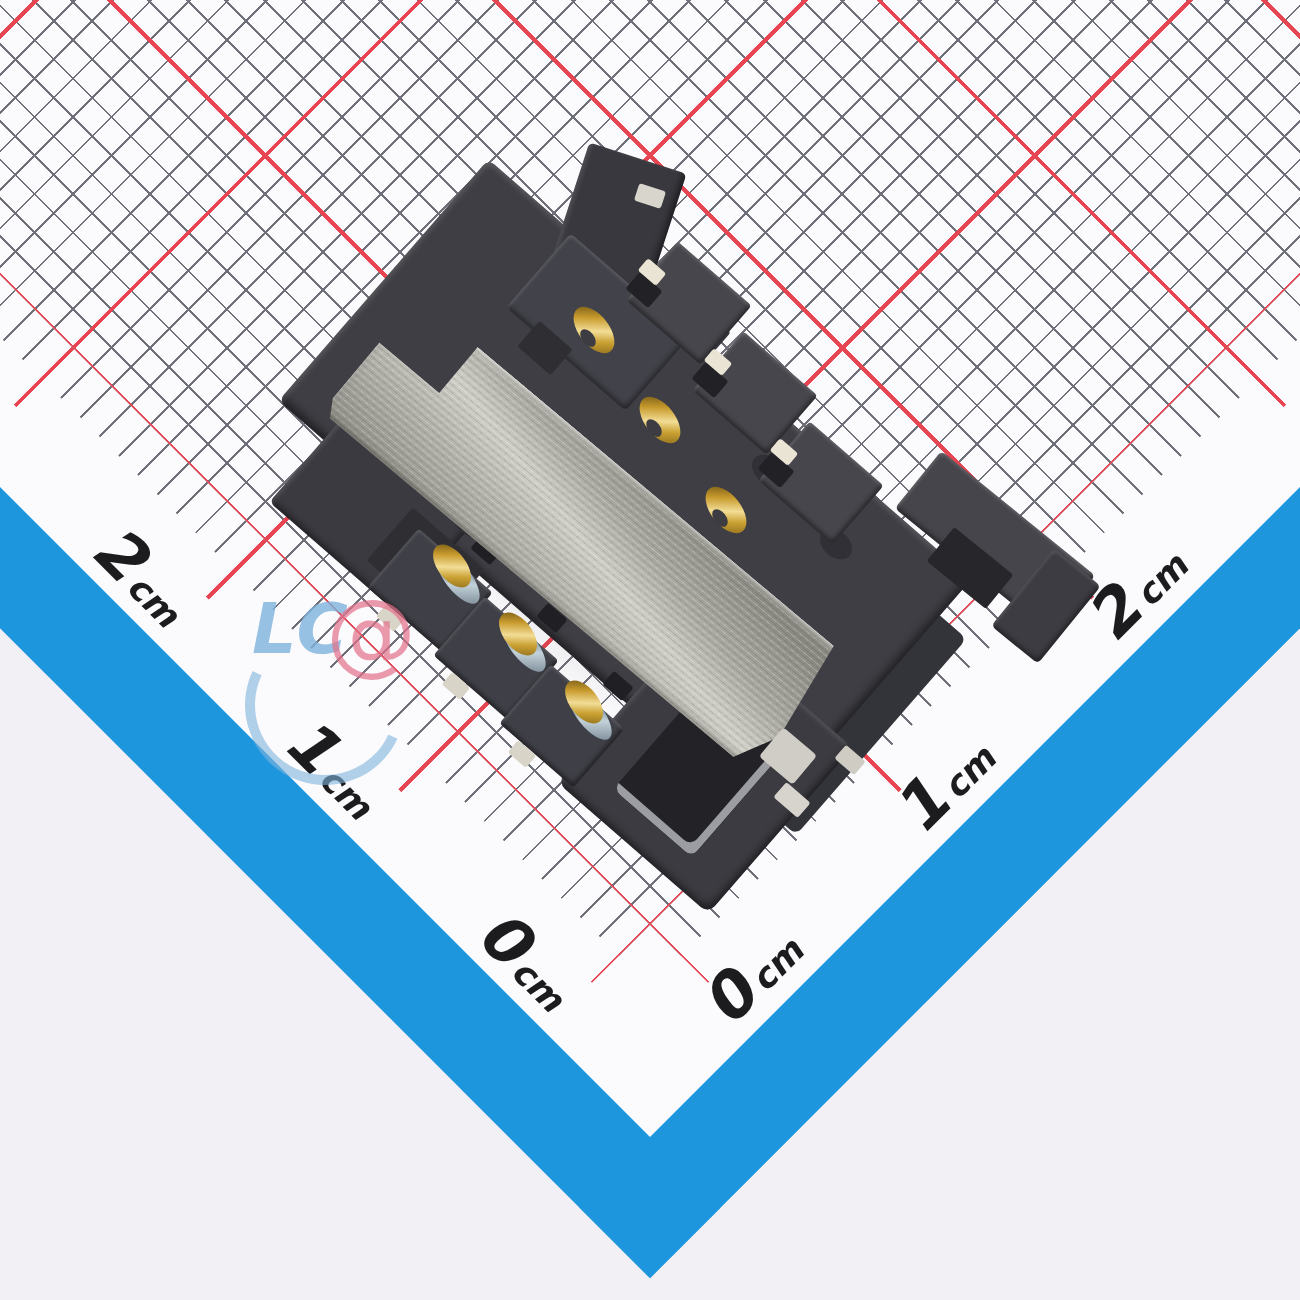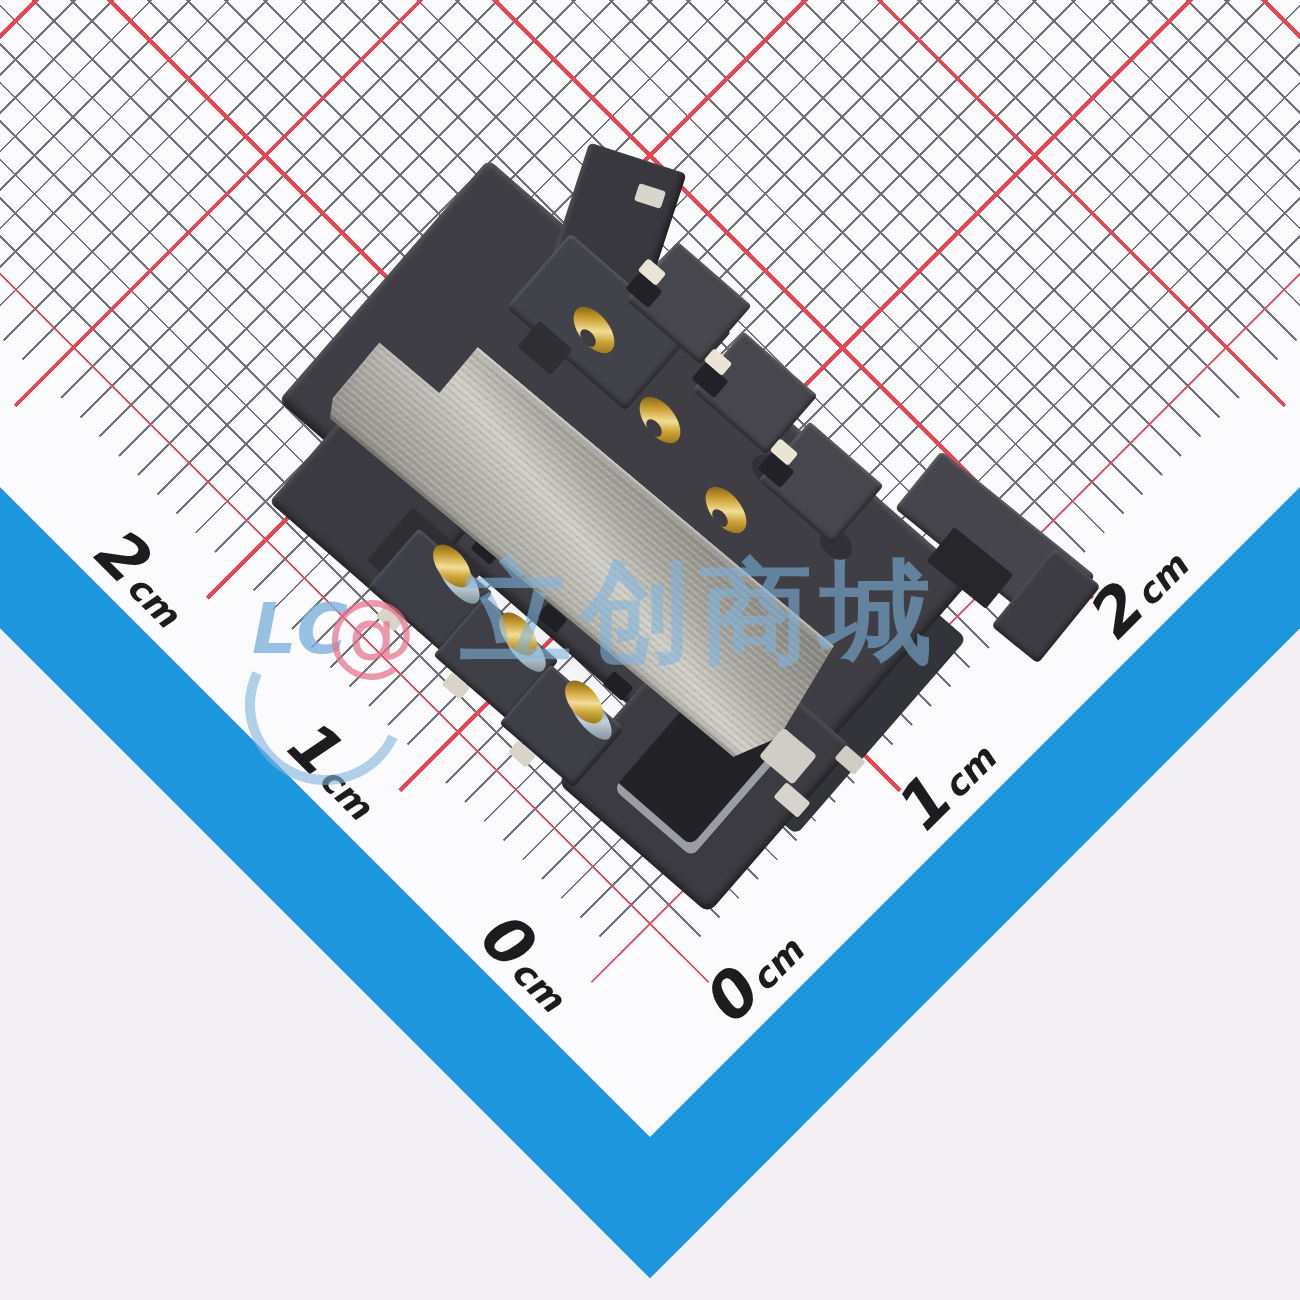--- a/index.html
+++ b/index.html
@@ -218,16 +218,15 @@
     <div class="pc pc-band"></div>
     <div class="pc pc-band-tab"></div>
     <div class="pc pc-foot1"></div>
     <div class="pc pc-foot2"></div>
   </div>
 
   <div class="wm">
     <div class="wm-swoosh"></div>
     <div class="wm-lc">LC</div>
     <div class="wm-at">@</div>
-    <div class="wm-cn">立创商城</div>
   </div>
 
 </div>
 
 </body></html>

